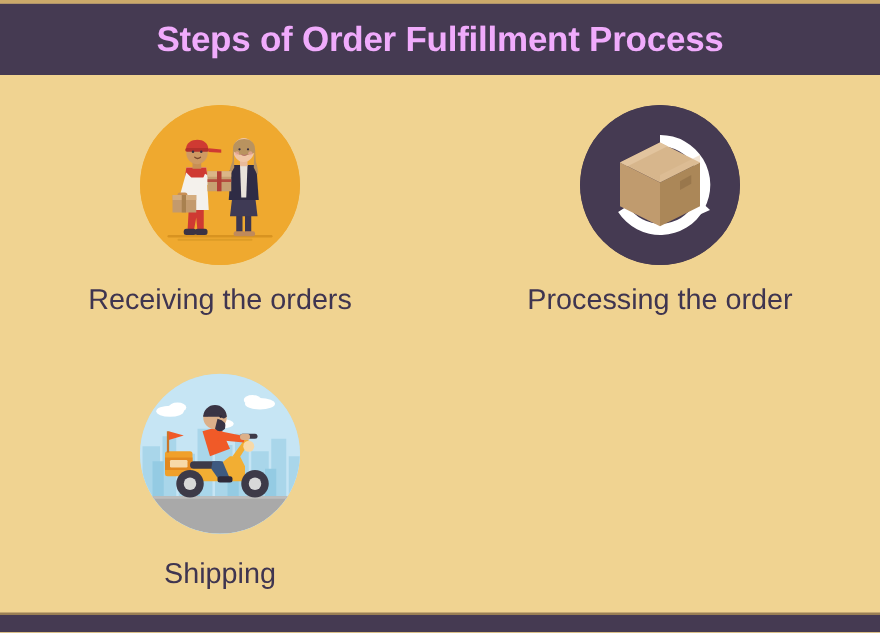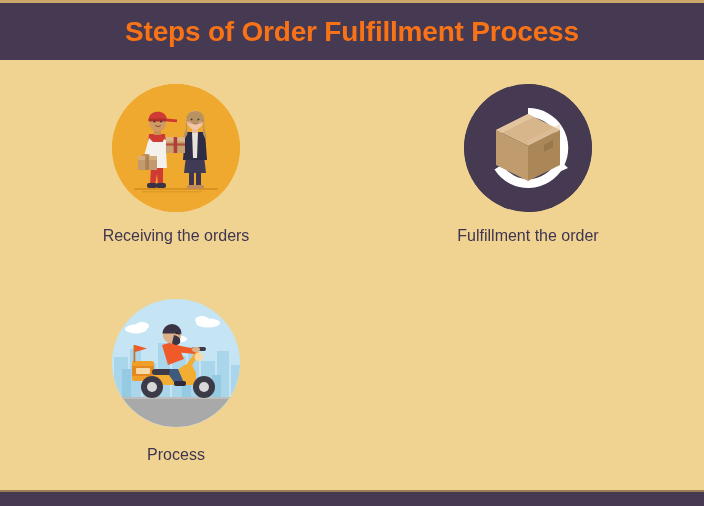--- a/index.html
+++ b/index.html
@@ -37,21 +37,21 @@
     position: absolute;
     top: 3px; left: 0;
     width: 704px;
     height: 57px;
     background: #453a52;
     display: flex;
     align-items: center;
     justify-content: center;
   }
   .header-title {
-    color: #f97316;
+    color: #f0abfc;
     font-size: 28px;
     font-weight: bold;
     letter-spacing: -0.2px;
     line-height: 1;
     text-align: center;
     white-space: nowrap;
   }
 
   
   .body-area {
@@ -88,21 +88,21 @@
     position: relative;
     flex: none;
   }
   .icon-circle.amber  { background: #efa92f; }
   .icon-circle.purple { background: #453a52; }
   .icon-circle.sky    { background: #bfe2f2; }
 
   .step-label {
     margin-top: 16px;
     color: #3f3550;
-    font-size: 16px;
+    font-size: 23px;
     font-weight: normal;
     line-height: 1;
     text-align: center;
     white-space: nowrap;
   }
   .cell-r1 .step-label { margin-top: 20px; }
 
   
   .footer-bar {
     position: absolute;
@@ -243,21 +243,21 @@
 
               <polygon points="96,46 96,81 64,97 64,62" fill="#ab8758"></polygon>
 
               <polygon points="64,30 70,33 38,49 32,46" fill="#e2c49e"></polygon>
               <polygon points="64,62 64,56 96,40 96,46" fill="#e2c49e" opacity="0.45"></polygon>
 
               <polygon points="80,61 89,56 89,63 80,68" fill="#8d6c44" opacity="0.6"></polygon>
             </g>
           </svg>
         </div>
-        <div class="step-label">Fulfillment the order</div>
+        <div class="step-label">Processing the order</div>
       </div>
 
       <div class="cell cell-r1">
         <div class="icon-circle sky">
           <svg viewBox="0 0 128 128" width="128" height="128" aria-hidden="true">
             <defs>
               <clipPath id="cl3">
                   <circle cx="64" cy="64" r="64"></circle>
                 </clipPath>
             </defs>
@@ -328,21 +328,21 @@
 
               <path d="M50.6 34.4 a9.4 9.4 0 0 1 18.8 0 Z" fill="#3a3444"></path>
               <path d="M50.4 34 q9.4 -14 19 0 q-2 3 -4 1 q-6 -8 -11 -1 Z" fill="#3a3444"></path>
 
               <path d="M62 36 q8 2 6 8 q-4 4 -8 0 Z" fill="#3a3444"></path>
 
               <circle cx="64.6" cy="34.2" r="1.1" fill="#2e2a3a"></circle>
             </g>
           </svg>
         </div>
-        <div class="step-label">Process</div>
+        <div class="step-label">Shipping</div>
       </div>
 
 
     </div>
   </div>
 
   <div class="footer-hairline"></div>
   <div class="footer-bar"></div>
 
 </div>

